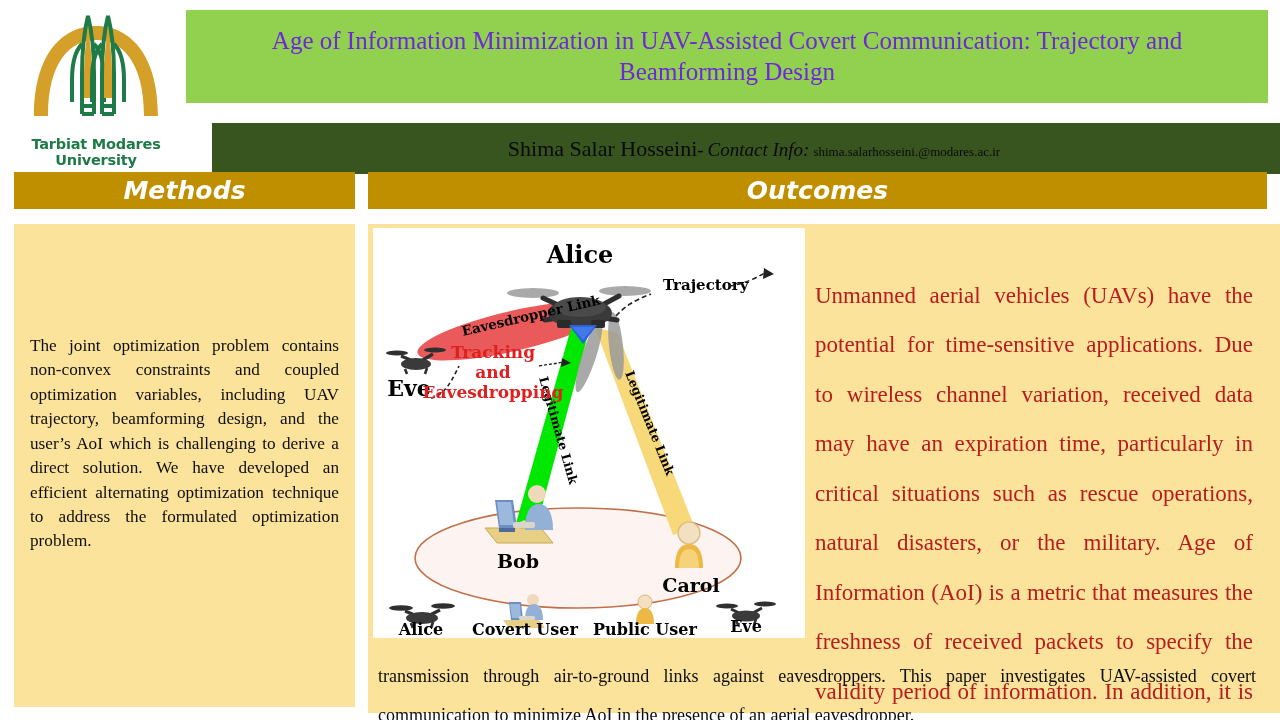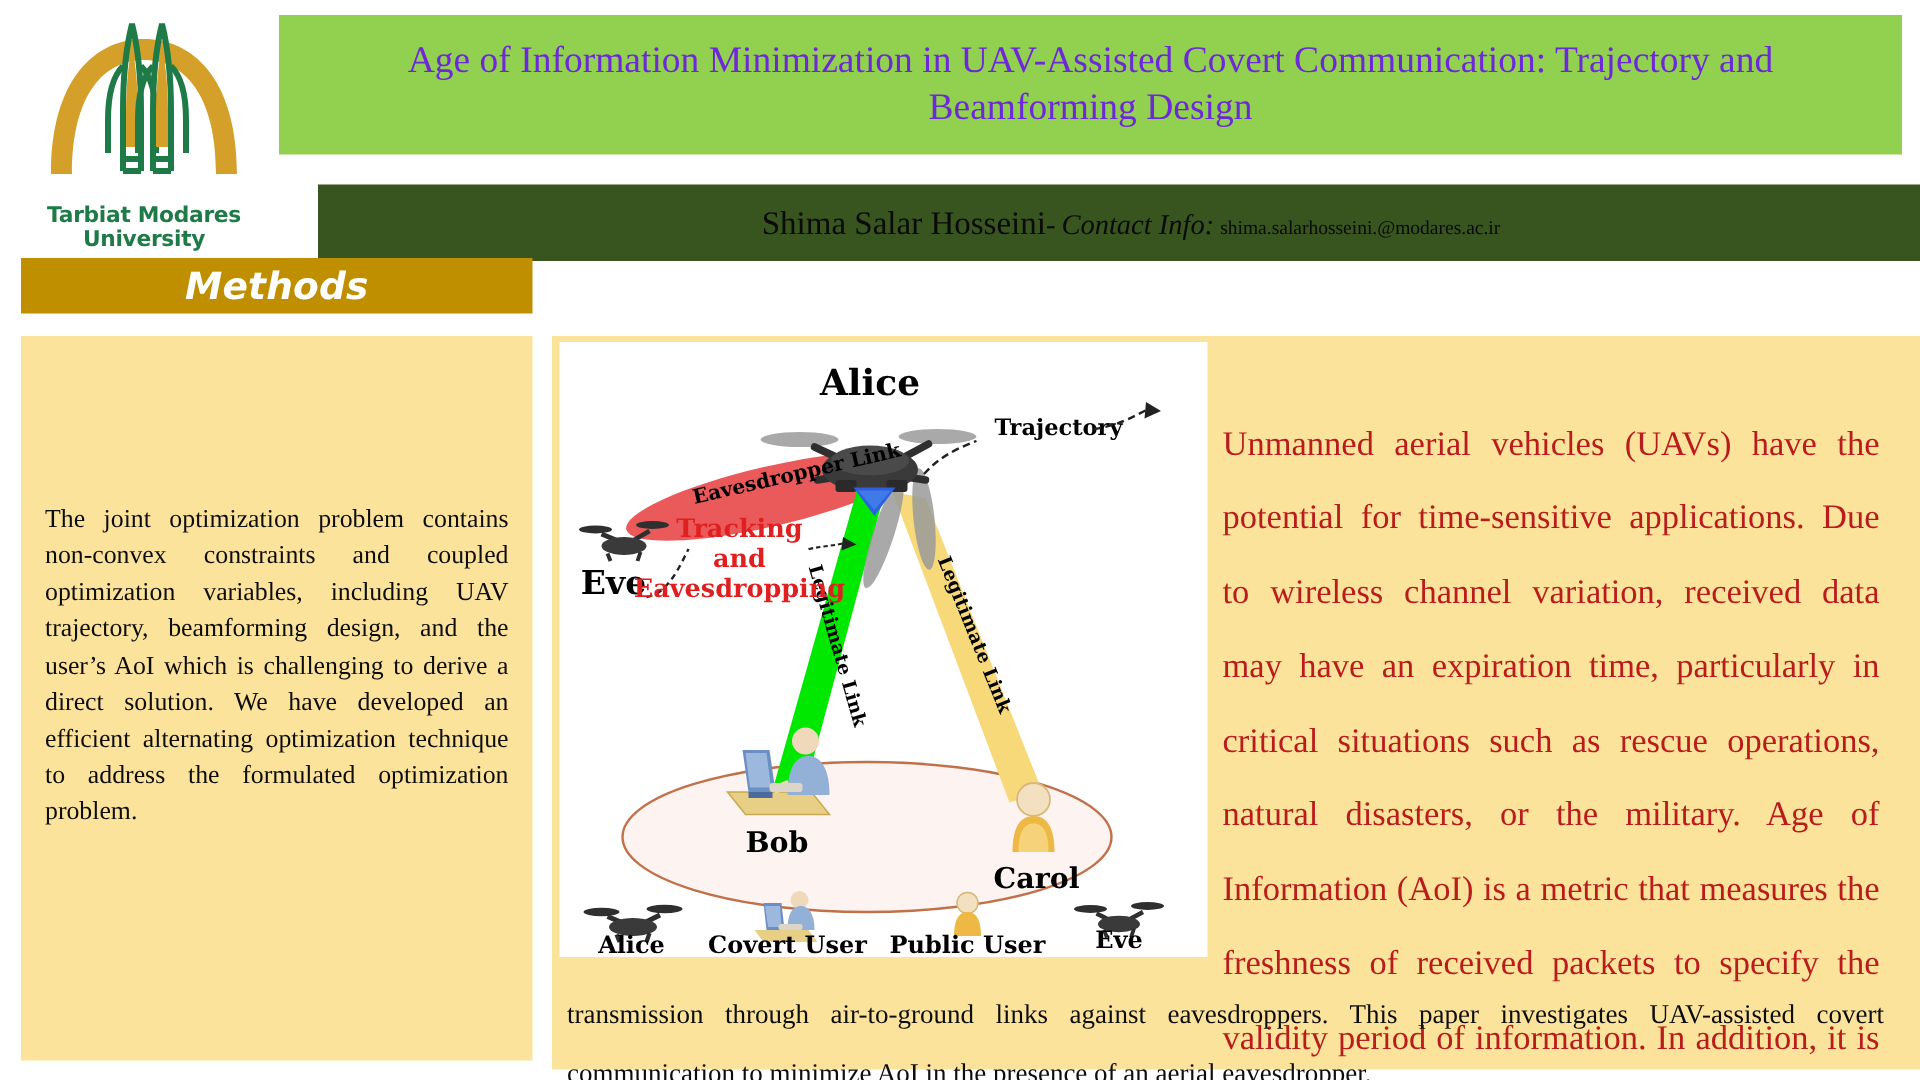--- a/index.html
+++ b/index.html
@@ -241,20 +241,23 @@
     <div class="author-inner">
       <span class="author-name">Shima Salar Hosseini</span><span class="author-dash">-</span>
       <span class="contact-label">Contact Info:</span>
       <span class="contact-email">shima.salarhosseini.@modares.ac.ir</span>
     </div>
   </div>
 
   <div class="section-bar" id="bar-methods">
     <span class="section-label">Methods</span>
   </div>
+  <div class="section-bar" id="bar-outcomes">
+    <span class="section-label">Outcomes</span>
+  </div>
 
   <div class="methods-panel">
     <p class="methods-text">The joint optimization problem contains non-convex constraints and coupled optimization variables, including UAV trajectory, beamforming design, and the user’s AoI which is challenging to derive a direct solution. We have developed an efficient alternating optimization technique to address the formulated optimization problem.</p>
   </div>
 
   <div class="outcomes-panel">
 
     <div class="figure-box">
       <svg class="figure-svg" viewBox="0 0 432 410" aria-hidden="true">
 

